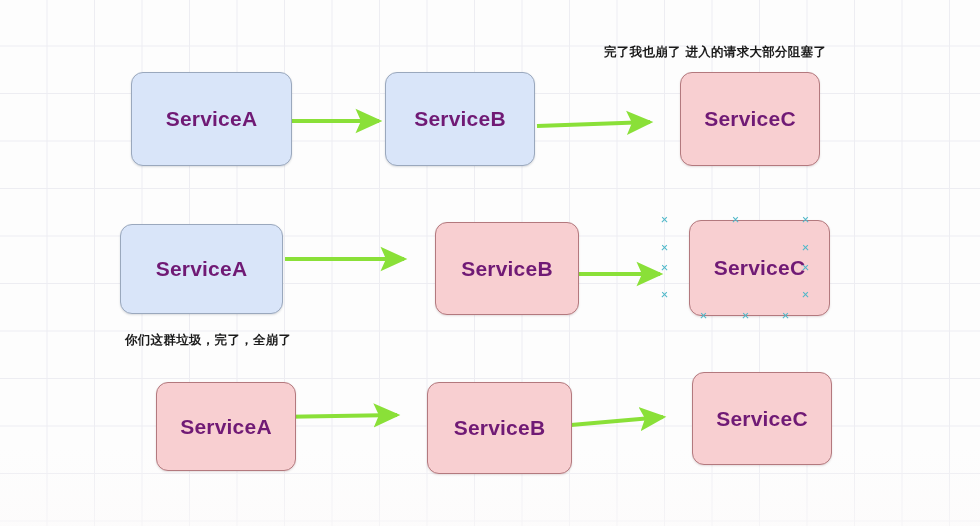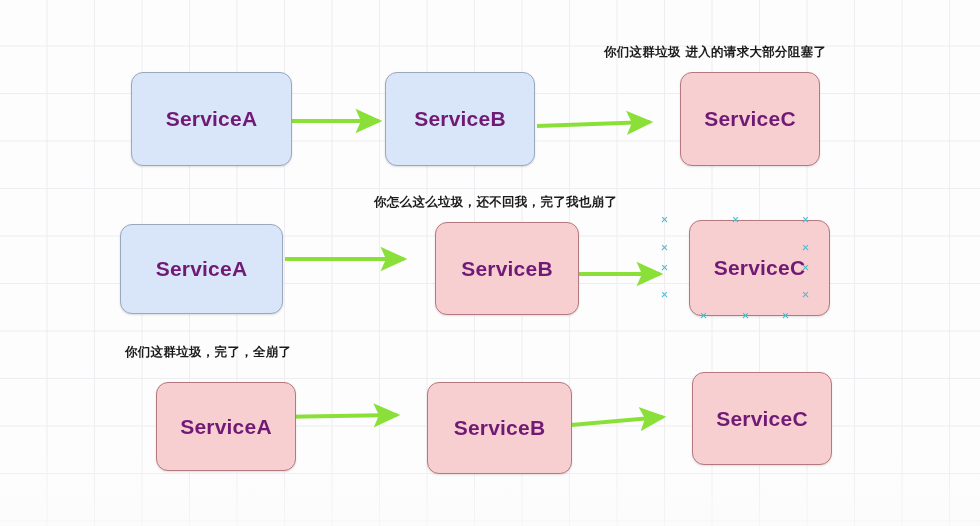--- a/index.html
+++ b/index.html
@@ -123,35 +123,34 @@
     </g>
 
     <g>
       <line x1="274" y1="417" x2="397" y2="415" stroke="#8ae038" stroke-width="4.2" marker-end="url(#ah)"></line>
     </g>
     <g>
       <line x1="548" y1="427" x2="663" y2="417" stroke="#8ae038" stroke-width="4.2" marker-end="url(#ah)"></line>
     </g>
   </svg>
 
-  <div class="annotation" style="left:604px; top:44px;">你们这群垃圾 进入的请求大部分阻塞了</div>
+  <div class="annotation" style="left:604px; top:44px;">完了我也崩了 进入的请求大部分阻塞了</div>
 
   <div class="node blue" style="left:131px; top:72px; width:161px; height:94px;">
     <span class="node-label">ServiceA</span>
   </div>
 
   <div class="node blue" style="left:385px; top:72px; width:150px; height:94px;">
     <span class="node-label">ServiceB</span>
   </div>
 
   <div class="node pink" style="left:656px; top:72px; width:140px; height:94px;">
     <span class="node-label">ServiceC</span>
   </div>
 
-  <div class="annotation" style="left:374px; top:194px;">你怎么这么垃圾，还不回我，完了我也崩了</div>
 
   <div class="node blue" style="left:120px; top:224px; width:163px; height:90px;">
     <span class="node-label">ServiceA</span>
   </div>
 
   <div class="node pink" style="left:411px; top:222px; width:144px; height:93px;">
     <span class="node-label">ServiceB</span>
   </div>
 
   <div class="node pink" style="left:665px; top:220px; width:141px; height:96px;">
@@ -166,21 +165,21 @@
     <span class="handle" style="left:802px; top:244px;"></span>
     <span class="handle" style="left:661px; top:264px;"></span>
     <span class="handle" style="left:802px; top:264px;"></span>
     <span class="handle" style="left:661px; top:291px;"></span>
     <span class="handle" style="left:802px; top:291px;"></span>
     <span class="handle" style="left:700px; top:312px;"></span>
     <span class="handle" style="left:742px; top:312px;"></span>
     <span class="handle" style="left:782px; top:312px;"></span>
   </div>
 
-  <div class="annotation" style="left:125px; top:344px;font-family:Liberation Mono, monospace;">你们这群垃圾，完了，全崩了</div>
+  <div class="annotation" style="left:125px; top:332px;font-family:Liberation Mono, monospace;">你们这群垃圾，完了，全崩了</div>
 
   <div class="node pink" style="left:132px; top:382px; width:140px; height:89px;">
     <span class="node-label">ServiceA</span>
   </div>
 
   <div class="node pink" style="left:403px; top:382px; width:145px; height:92px;">
     <span class="node-label">ServiceB</span>
   </div>
 
   <div class="node pink" style="left:668px; top:372px; width:140px; height:93px;">

